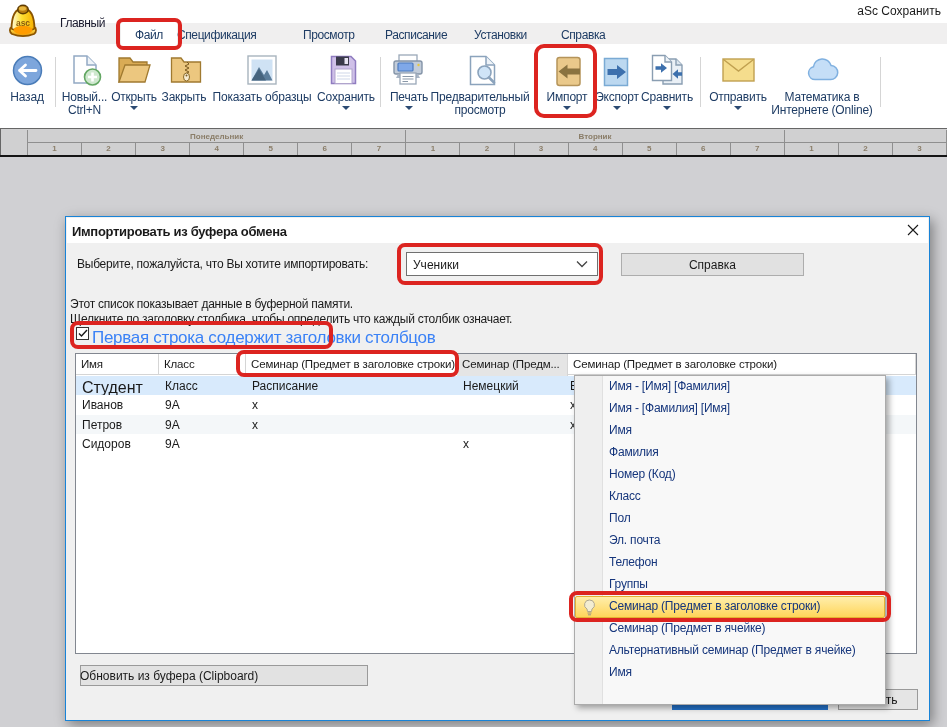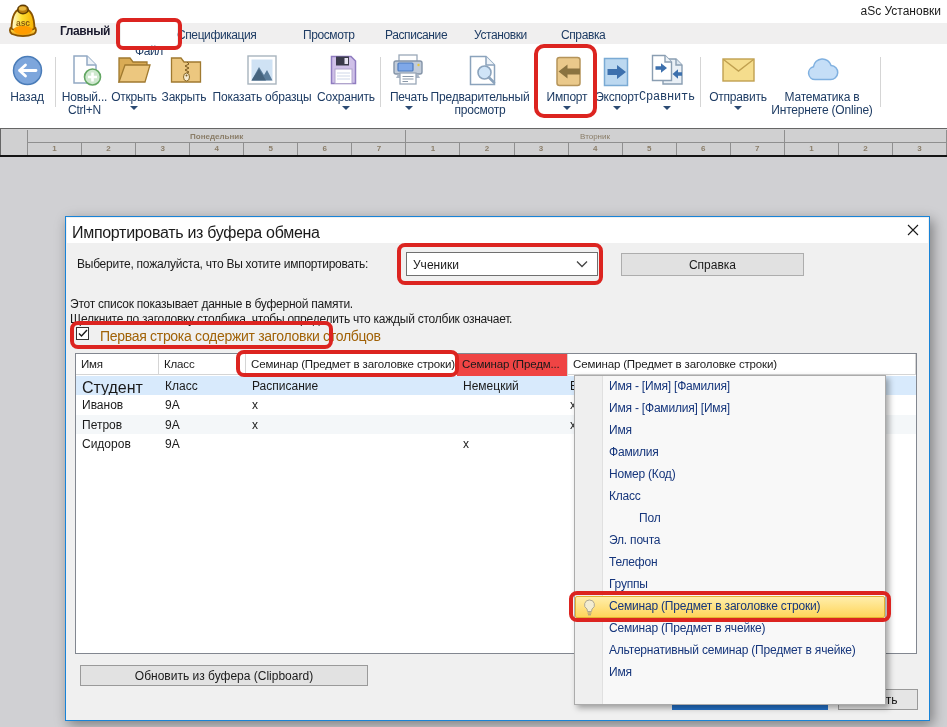--- a/index.html
+++ b/index.html
@@ -11,21 +11,21 @@
   .dda { position:absolute; width:0; height:0; border-left:4px solid transparent; border-right:4px solid transparent; border-top:4px solid #2b4a73; }
   .redbox { position:absolute; border:4px solid #dc2420; border-radius:8px; z-index:40; }
   .mi { position:absolute; font-size:12px; color:#16367c; white-space:nowrap; z-index:32; letter-spacing:-0.2px; }
 </style>
 </head>
 <body>
 
 <div class="abs" style="left:0;top:0;width:947px;height:23px;background:#ffffff;"></div>
 <div class="abs" style="left:0;top:23px;width:947px;height:21px;background:#f0efef;"></div>
 <div class="abs" style="left:0;top:44px;width:947px;height:83px;background:#ffffff;"></div>
-<div class="abs" style="right:6px;top:4px;font-size:12px;color:#1a1a1a;">aSc Установки</div>
+<div class="abs" style="right:6px;top:4px;font-size:12px;color:#1a1a1a;">aSc Сохранить</div>
 
 <svg class="abs" style="left:8px;top:3px;" width="30" height="36" viewBox="0 0 30 36">
   <defs>
     <linearGradient id="bellg" x1="0" y1="0" x2="1" y2="0">
       <stop offset="0" stop-color="#fffbe0"></stop>
         <stop offset="0.45" stop-color="#ffdf30"></stop>
         <stop offset="1" stop-color="#f5ae00"></stop>
     </linearGradient>
     <linearGradient id="bellg2" x1="0" y1="0" x2="0" y2="1">
       <stop offset="0" stop-color="#ffe860"></stop>
@@ -34,22 +34,22 @@
   </defs>
   <path d="M3.5 27 C3.5 13 7 5.5 15 5.5 C23 5.5 26.5 13 26.5 27 Z" fill="url(#bellg)" stroke="#8a5400" stroke-width="1.8"></path>
   <path d="M2.5 25 C6 28.5 24 28.5 27.5 25 C28.6 27.8 28 29.5 26 31 C19 33.8 11 33.8 4 31 C2 29.5 1.4 27.2 2.5 25 Z" fill="url(#bellg2)" stroke="#8a5400" stroke-width="1.7"></path>
   <ellipse cx="15" cy="27" rx="9.5" ry="4.2" fill="#ff9c00"></ellipse>
   <ellipse cx="15" cy="6.5" rx="5.2" ry="4.2" fill="#b87c10" stroke="#5f3c00" stroke-width="1.5"></ellipse>
   <ellipse cx="14.5" cy="5.6" rx="3.6" ry="2.2" fill="#e8b840"></ellipse>
   <text x="15" y="23" font-size="8.5" font-weight="bold" fill="#8a5a10" text-anchor="middle" font-family="Liberation Sans">asc</text>
 </svg>
 
 <div class="abs" style="left:121px;top:23px;width:56px;height:21px;background:#ffffff;"></div>
-<div class="abs lbl" style="left:60px;top:24px;color:#1a1a2e;font-weight:bold;">Главный</div>
-<div class="abs lbl" style="left:135px;top:44px;text-align:center;">Файл</div>
+<div class="abs lbl" style="left:60px;top:16px;color:#1a1a2e;font-weight:normal;">Главный</div>
+<div class="abs lbl" style="left:135px;top:28px;text-align:center;">Файл</div>
 <div class="abs lbl" style="left:177px;top:28px;">Спецификация</div>
 <div class="abs lbl" style="left:303px;top:28px;">Просмотр</div>
 <div class="abs lbl" style="left:385px;top:28px;">Расписание</div>
 <div class="abs lbl" style="left:474px;top:28px;">Установки</div>
 <div class="abs lbl" style="left:561px;top:28px;">Справка</div>
 <div class="redbox" style="left:116px;top:18px;width:66px;height:32px;border-radius:7px;"></div>
 
 <div class="abs" style="left:55px;top:57px;width:1px;height:50px;background:#d5d5d5;"></div>
 <div class="abs" style="left:380px;top:57px;width:1px;height:50px;background:#d5d5d5;"></div>
 <div class="abs" style="left:700px;top:57px;width:1px;height:50px;background:#d5d5d5;"></div>
@@ -66,21 +66,21 @@
 <div class="rl" style="left:246px;top:90px;">Сохранить</div>
 <div class="dda" style="left:342px;top:106px;"></div>
 <div class="rl" style="left:309px;top:90px;">Печать</div>
 <div class="dda" style="left:405px;top:106px;"></div>
 <div class="rl" style="left:380px;top:90px;">Предварительный</div>
 <div class="rl" style="left:380px;top:103px;">просмотр</div>
 <div class="rl" style="left:467px;top:90px;">Импорт</div>
 <div class="dda" style="left:563px;top:106px;"></div>
 <div class="rl" style="left:517px;top:90px;">Экспорт</div>
 <div class="dda" style="left:613px;top:106px;"></div>
-<div class="rl" style="left:567px;top:90px;font-family:Liberation Mono, monospace;">Сравнить</div>
+<div class="rl" style="left:567px;top:90px;">Сравнить</div>
 <div class="dda" style="left:663px;top:106px;"></div>
 <div class="rl" style="left:638px;top:90px;">Отправить</div>
 <div class="dda" style="left:734px;top:106px;"></div>
 <div class="rl" style="left:722px;top:90px;">Математика в</div>
 <div class="rl" style="left:722px;top:103px;">Интернете (Online)</div>
 
 <svg class="abs" style="left:12px;top:55px;" width="31" height="31" viewBox="0 0 31 31">
   <circle cx="15.5" cy="15.5" r="14" fill="#7da6dc" stroke="#4a7cb8" stroke-width="1.5"></circle>
   <path d="M7.5 15.5 H24 M7.5 15.5 L13.5 10 M7.5 15.5 L13.5 21" stroke="#ffffff" stroke-width="2.8" fill="none" stroke-linecap="round" stroke-linejoin="round"></path>
 </svg>
@@ -164,21 +164,21 @@
   <path d="M9 21.5 a6.5 6.5 0 0 1 -1.5 -12.8 a9 9 0 0 1 17.6 -1.2 a6 6 0 0 1 -0.8 14 Z" fill="#c5def7" stroke="#7fb0e0" stroke-width="1.5"></path>
 </svg>
 
 <div class="redbox" style="left:534px;top:44px;width:63px;height:74px;border-radius:10px;"></div>
 
 <div class="abs" style="left:0;top:128px;width:947px;height:27px;background:#d0d0d1;border-top:1.5px solid #666;border-left:1.5px solid #666;"></div>
 <div class="abs" style="left:0;top:155px;width:947px;height:2px;background:#141414;"></div>
 <div id="tt">
     <div class="abs" style="left:1.5px;top:129.5px;width:26.5px;height:25.5px;border-right:1px solid #8f8f8f;background:#d0d0d1;font-size:8px;font-weight:bold;color:#8a7d68;text-align:center;line-height:25.5px;"></div>
     <div class="abs" style="left:28px;top:129.5px;width:378.4px;height:13.5px;border-right:1px solid #8f8f8f;border-bottom:1px solid #8f8f8f;background:#d0d0d1;font-size:8px;font-weight:bold;color:#8a7d68;text-align:center;line-height:13.5px;">Понедельник</div>
-    <div class="abs" style="left:406.4px;top:129.5px;width:378.3px;height:13.5px;border-right:1px solid #8f8f8f;border-bottom:1px solid #8f8f8f;background:#d0d0d1;font-size:8px;font-weight:normal;color:#8a7d68;text-align:center;line-height:13.5px;">Вторник</div>
+    <div class="abs" style="left:406.4px;top:129.5px;width:378.3px;height:13.5px;border-right:1px solid #8f8f8f;border-bottom:1px solid #8f8f8f;background:#d0d0d1;font-size:8px;font-weight:bold;color:#8a7d68;text-align:center;line-height:13.5px;">Вторник</div>
     <div class="abs" style="left:784.7px;top:129.5px;width:162.3px;height:13.5px;border-right:1px solid #8f8f8f;border-bottom:1px solid #8f8f8f;background:#d0d0d1;font-size:8px;font-weight:bold;color:#8a7d68;text-align:center;line-height:13.5px;"></div>
     <div class="abs" style="left:28px;top:143px;width:54.06px;height:12px;border-right:1px solid #8f8f8f;background:#d0d0d1;font-size:8px;font-weight:bold;color:#8a7d68;text-align:center;line-height:12px;">1</div>
     <div class="abs" style="left:82.06px;top:143px;width:54.06px;height:12px;border-right:1px solid #8f8f8f;background:#d0d0d1;font-size:8px;font-weight:bold;color:#8a7d68;text-align:center;line-height:12px;">2</div>
     <div class="abs" style="left:136.12px;top:143px;width:54.06px;height:12px;border-right:1px solid #8f8f8f;background:#d0d0d1;font-size:8px;font-weight:bold;color:#8a7d68;text-align:center;line-height:12px;">3</div>
     <div class="abs" style="left:190.18px;top:143px;width:54.06px;height:12px;border-right:1px solid #8f8f8f;background:#d0d0d1;font-size:8px;font-weight:bold;color:#8a7d68;text-align:center;line-height:12px;">4</div>
     <div class="abs" style="left:244.24px;top:143px;width:54.06px;height:12px;border-right:1px solid #8f8f8f;background:#d0d0d1;font-size:8px;font-weight:bold;color:#8a7d68;text-align:center;line-height:12px;">5</div>
     <div class="abs" style="left:298.3px;top:143px;width:54.06px;height:12px;border-right:1px solid #8f8f8f;background:#d0d0d1;font-size:8px;font-weight:bold;color:#8a7d68;text-align:center;line-height:12px;">6</div>
     <div class="abs" style="left:352.36px;top:143px;width:54.06px;height:12px;border-right:1px solid #8f8f8f;background:#d0d0d1;font-size:8px;font-weight:bold;color:#8a7d68;text-align:center;line-height:12px;">7</div>
     <div class="abs" style="left:406.42px;top:143px;width:54.06px;height:12px;border-right:1px solid #8f8f8f;background:#d0d0d1;font-size:8px;font-weight:bold;color:#8a7d68;text-align:center;line-height:12px;">1</div>
     <div class="abs" style="left:460.48px;top:143px;width:54.06px;height:12px;border-right:1px solid #8f8f8f;background:#d0d0d1;font-size:8px;font-weight:bold;color:#8a7d68;text-align:center;line-height:12px;">2</div>
@@ -189,21 +189,21 @@
     <div class="abs" style="left:730.7799999999997px;top:143px;width:54.06px;height:12px;border-right:1px solid #8f8f8f;background:#d0d0d1;font-size:8px;font-weight:bold;color:#8a7d68;text-align:center;line-height:12px;">7</div>
     <div class="abs" style="left:784.8399999999997px;top:143px;width:54.06px;height:12px;border-right:1px solid #8f8f8f;background:#d0d0d1;font-size:8px;font-weight:bold;color:#8a7d68;text-align:center;line-height:12px;">1</div>
     <div class="abs" style="left:838.8999999999996px;top:143px;width:54.06px;height:12px;border-right:1px solid #8f8f8f;background:#d0d0d1;font-size:8px;font-weight:bold;color:#8a7d68;text-align:center;line-height:12px;">2</div>
     <div class="abs" style="left:892.9599999999996px;top:143px;width:54.06px;height:12px;border-right:1px solid #8f8f8f;background:#d0d0d1;font-size:8px;font-weight:bold;color:#8a7d68;text-align:center;line-height:12px;">3</div>
   </div>
 
 <div class="abs" style="left:0;top:157px;width:947px;height:570px;background:#d0d0d3;"></div>
 
 <div class="abs" style="left:65px;top:216px;width:865px;height:505px;background:#f0f0f0;border:1.5px solid #1883d7;box-shadow:3px 4px 12px rgba(0,0,0,0.4);"></div>
 <div class="abs" style="left:67px;top:218px;width:861px;height:25px;background:#ffffff;"></div>
-<div class="abs" style="left:72px;top:224px;font-size:16px;color:#1a1a1a;letter-spacing:-0.3px;">Импортировать из буфера обмена</div>
+<div class="abs" style="left:72px;top:224px;font-size:13px;color:#1a1a1a;letter-spacing:-0.3px;font-weight:bold;">Импортировать из буфера обмена</div>
 <svg class="abs" style="left:907px;top:224px;" width="12" height="12" viewBox="0 0 12 12">
   <path d="M1 1 L11 11 M11 1 L1 11" stroke="#1a1a1a" stroke-width="1.1"></path>
 </svg>
 
 <div class="abs" style="left:77px;top:257px;font-size:12px;color:#1a1a1a;letter-spacing:-0.25px;">Выберите, пожалуйста, что Вы хотите импортировать:</div>
 
 <div class="abs" style="left:406px;top:252px;width:192px;height:24px;background:#ffffff;border:1px solid #707070;"></div>
 <div class="abs" style="left:413px;top:258px;font-size:12px;color:#1a1a1a;">Ученики</div>
 <svg class="abs" style="left:576px;top:260px;" width="12" height="8" viewBox="0 0 12 8">
   <path d="M1 1.5 L6 6.5 L11 1.5" fill="none" stroke="#444" stroke-width="1.3"></path>
@@ -213,29 +213,29 @@
 <div class="abs" style="left:621px;top:253px;width:183px;height:23px;background:#e1e1e1;border:1px solid #adadad;"></div>
 <div class="abs" style="left:621px;top:258px;width:183px;text-align:center;font-size:12px;color:#1a1a1a;">Справка</div>
 
 <div class="abs" style="left:70px;top:297px;font-size:12px;color:#1a1a1a;letter-spacing:-0.25px;">Этот список показывает данные в буферной памяти.</div>
 <div class="abs" style="left:70px;top:312px;font-size:12px;color:#1a1a1a;letter-spacing:-0.25px;">Щелкните по заголовку столбика, чтобы определить что каждый столбик означает.</div>
 
 <div class="abs" style="left:76px;top:327px;width:13px;height:13px;background:#ffffff;border:1px solid #333333;"></div>
 <svg class="abs" style="left:78px;top:329px;" width="10" height="9" viewBox="0 0 10 9">
   <path d="M1 4.5 L3.5 7 L9 1" fill="none" stroke="#1a1a1a" stroke-width="1.4"></path>
 </svg>
-<div class="abs" style="left:100px;top:328px;font-size:14px;color:#a16207;letter-spacing:-0.3px;">Первая строка содержит заголовки столбцов</div>
+<div class="abs" style="left:92px;top:328px;font-size:17px;color:#3b82f6;letter-spacing:-0.3px;">Первая строка содержит заголовки столбцов</div>
 <div class="redbox" style="left:70px;top:321px;width:263px;height:28px;"></div>
 
 <div class="abs" style="left:75px;top:353px;width:842px;height:301px;background:#ffffff;border:1px solid #828790;"></div>
 <div id="lv">
     <div class="abs" style="left:76px;top:354px;width:83px;height:21px;background:#ffffff;border-right:1px solid #d5d5d5;border-bottom:1px solid #d5d5d5;font-size:11.5px;letter-spacing:-0.15px;color:#1a1a1a;line-height:21px;padding-left:5px;overflow:hidden;white-space:nowrap;">Имя</div>
     <div class="abs" style="left:159px;top:354px;width:87px;height:21px;background:#ffffff;border-right:1px solid #d5d5d5;border-bottom:1px solid #d5d5d5;font-size:11.5px;letter-spacing:-0.15px;color:#1a1a1a;line-height:21px;padding-left:5px;overflow:hidden;white-space:nowrap;">Класс</div>
     <div class="abs" style="left:246px;top:354px;width:211px;height:21px;background:#ffffff;border-right:1px solid #d5d5d5;border-bottom:1px solid #d5d5d5;font-size:11.5px;letter-spacing:-0.15px;color:#1a1a1a;line-height:21px;padding-left:5px;overflow:hidden;white-space:nowrap;">Семинар (Предмет в заголовке строки)</div>
-    <div class="abs" style="left:457px;top:354px;width:111px;height:38px;background:#ef4444;border-right:1px solid #d5d5d5;border-bottom:1px solid #d5d5d5;font-size:11.5px;letter-spacing:-0.15px;color:#1a1a1a;line-height:21px;padding-left:5px;overflow:hidden;white-space:nowrap;">Семинар (Предм...</div>
+    <div class="abs" style="left:457px;top:354px;width:111px;height:38px;background:#e5e5e5;border-right:1px solid #d5d5d5;border-bottom:1px solid #d5d5d5;font-size:11.5px;letter-spacing:-0.15px;color:#1a1a1a;line-height:21px;padding-left:5px;overflow:hidden;white-space:nowrap;">Семинар (Предм...</div>
     <div class="abs" style="left:568px;top:354px;width:348px;height:21px;background:#ffffff;border-right:1px solid #d5d5d5;border-bottom:1px solid #d5d5d5;font-size:11.5px;letter-spacing:-0.15px;color:#1a1a1a;line-height:21px;padding-left:5px;overflow:hidden;white-space:nowrap;">Семинар (Предмет в заголовке строки)</div>
     <div class="abs" style="left:76px;top:376px;width:840px;height:19.4px;background:#d8eafc;"></div>
     <div class="abs" style="left:82px;top:379px;font-size:16px;color:#1a1a1a;">Студент</div>
     <div class="abs" style="left:165px;top:379px;font-size:12px;color:#1a1a1a;">Класс</div>
     <div class="abs" style="left:252px;top:379px;font-size:12px;color:#1a1a1a;">Расписание</div>
     <div class="abs" style="left:463px;top:379px;font-size:12px;color:#1a1a1a;">Немецкий</div>
     <div class="abs" style="left:570px;top:379px;font-size:12px;color:#1a1a1a;">В</div>
     <div class="abs" style="left:76px;top:395.4px;width:840px;height:19.4px;background:#ffffff;"></div>
     <div class="abs" style="left:82px;top:398.4px;font-size:12px;color:#1a1a1a;">Иванов</div>
     <div class="abs" style="left:165px;top:398.4px;font-size:12px;color:#1a1a1a;">9А</div>
@@ -246,36 +246,36 @@
     <div class="abs" style="left:165px;top:417.79999999999995px;font-size:12px;color:#1a1a1a;">9А</div>
     <div class="abs" style="left:252px;top:417.79999999999995px;font-size:12px;color:#1a1a1a;">x</div>
     <div class="abs" style="left:570px;top:417.79999999999995px;font-size:12px;color:#1a1a1a;">х</div>
     <div class="abs" style="left:76px;top:434.19999999999993px;width:840px;height:19.4px;background:#ffffff;"></div>
     <div class="abs" style="left:82px;top:437.19999999999993px;font-size:12px;color:#1a1a1a;">Сидоров</div>
     <div class="abs" style="left:165px;top:437.19999999999993px;font-size:12px;color:#1a1a1a;">9А</div>
     <div class="abs" style="left:463px;top:437.19999999999993px;font-size:12px;color:#1a1a1a;">x</div>
   </div>
 
 <div class="abs" style="left:80px;top:665px;width:288px;height:21px;background:#e2e2e2;border:1px solid #9a9a9a;"></div>
-<div class="abs" style="left:80px;top:669px;width:288px;text-align:center;font-size:12px;color:#1a1a1a;">Обновить из буфера (Clipboard)</div>
+<div class="abs" style="left:80px;top:669px;width:288px;font-size:12px;color:#1a1a1a;">Обновить из буфера (Clipboard)</div>
 
 <div class="abs" style="left:672px;top:686px;width:156px;height:24px;background:#2472c8;"></div>
 <div class="abs" style="left:838px;top:689px;width:80px;height:21px;background:#e5e5e5;border:1px solid #9a9a9a;overflow:hidden;"></div>
 <div class="abs" style="left:830px;top:693px;width:80px;text-align:center;font-size:12px;color:#1a1a1a;">Отменить</div>
 
 <div class="abs" style="left:574px;top:375px;width:312px;height:330px;background:#f8f8f8;border:1px solid #ababab;box-shadow:3px 3px 6px rgba(0,0,0,0.35);z-index:30;"></div>
 <div class="abs" style="left:575px;top:376px;width:28px;height:328px;background:#efefef;border-right:1px solid #e0e0e0;z-index:30;"></div>
 <div id="menu">
     <div class="mi" style="left:609px;top:379px;">Имя - [Имя] [Фамилия]</div>
     <div class="mi" style="left:609px;top:401px;">Имя - [Фамилия] [Имя]</div>
     <div class="mi" style="left:609px;top:423px;">Имя</div>
     <div class="mi" style="left:609px;top:445px;">Фамилия</div>
     <div class="mi" style="left:609px;top:467px;">Номер (Код)</div>
     <div class="mi" style="left:609px;top:489px;">Класс</div>
-    <div class="mi" style="left:639px;top:511px;">Пол</div>
+    <div class="mi" style="left:609px;top:511px;">Пол</div>
     <div class="mi" style="left:609px;top:533px;">Эл. почта</div>
     <div class="mi" style="left:609px;top:555px;">Телефон</div>
     <div class="mi" style="left:609px;top:577px;">Группы</div>
     <div class="mi" style="left:609px;top:599px;">Семинар (Предмет в заголовке строки)</div>
     <div class="mi" style="left:609px;top:621px;">Семинар (Предмет в ячейке)</div>
     <div class="mi" style="left:609px;top:643px;">Альтернативный семинар (Предмет в ячейке)</div>
     <div class="mi" style="left:609px;top:665px;">Имя</div>
   </div>
 
 <div class="abs" style="left:575px;top:596px;width:310px;height:22px;background:linear-gradient(#ffeeab,#ffd55a);border:1px solid #e2b233;border-radius:2px;z-index:31;"></div>

